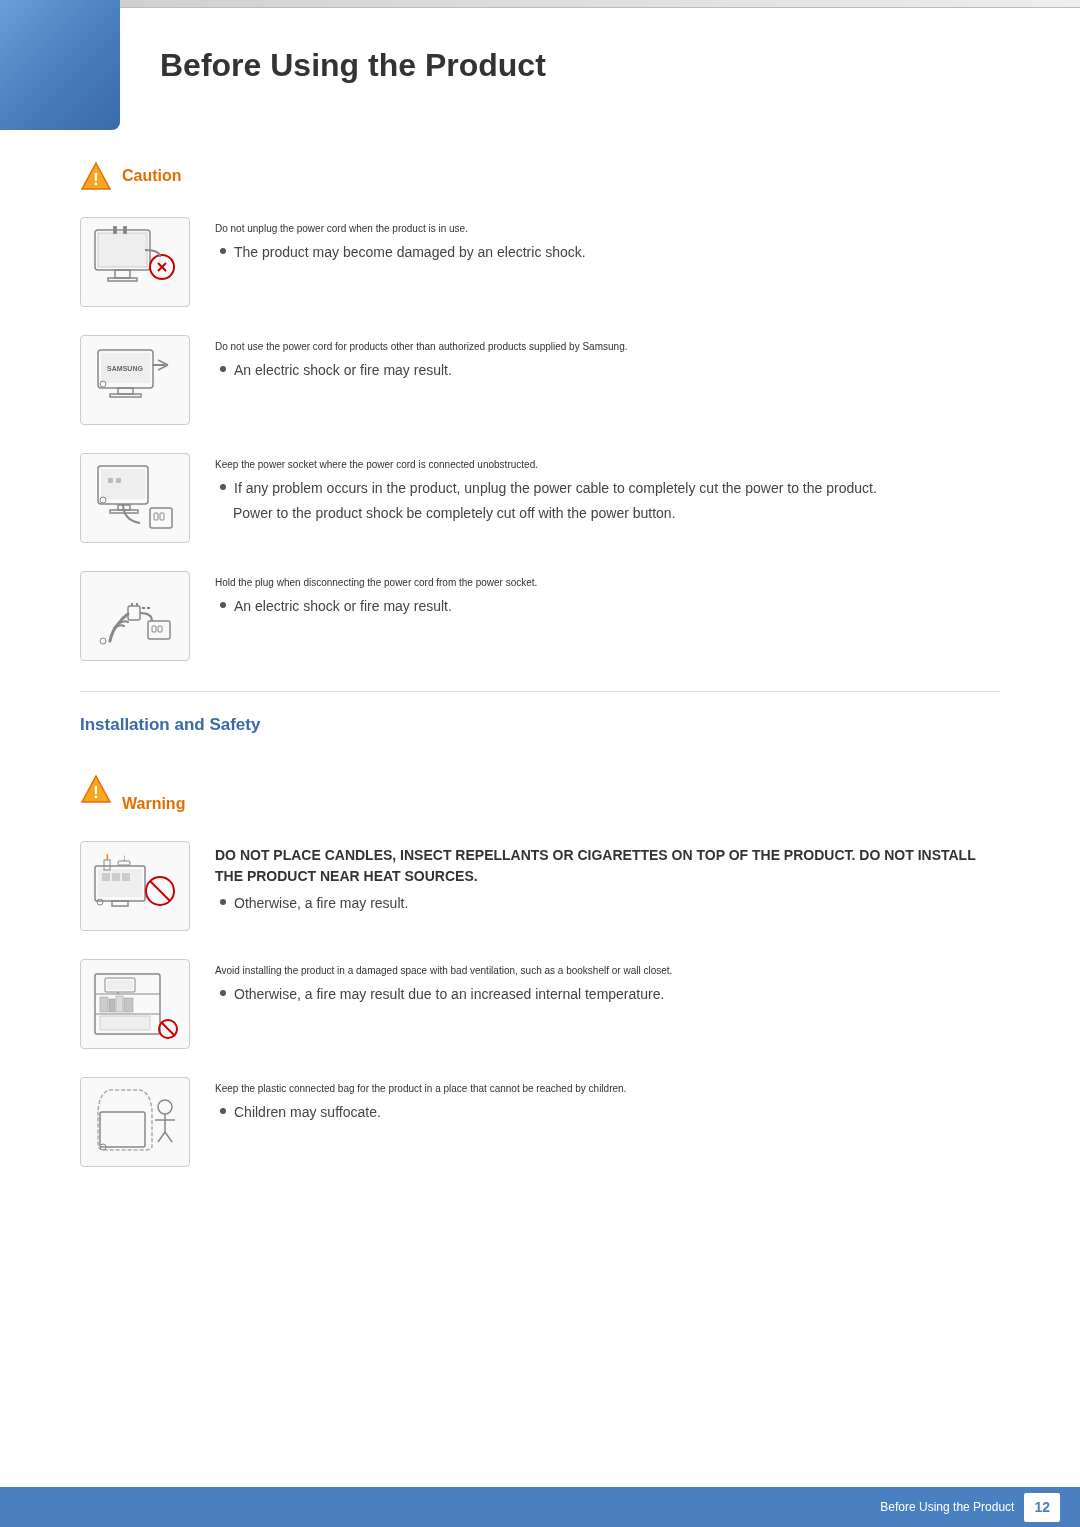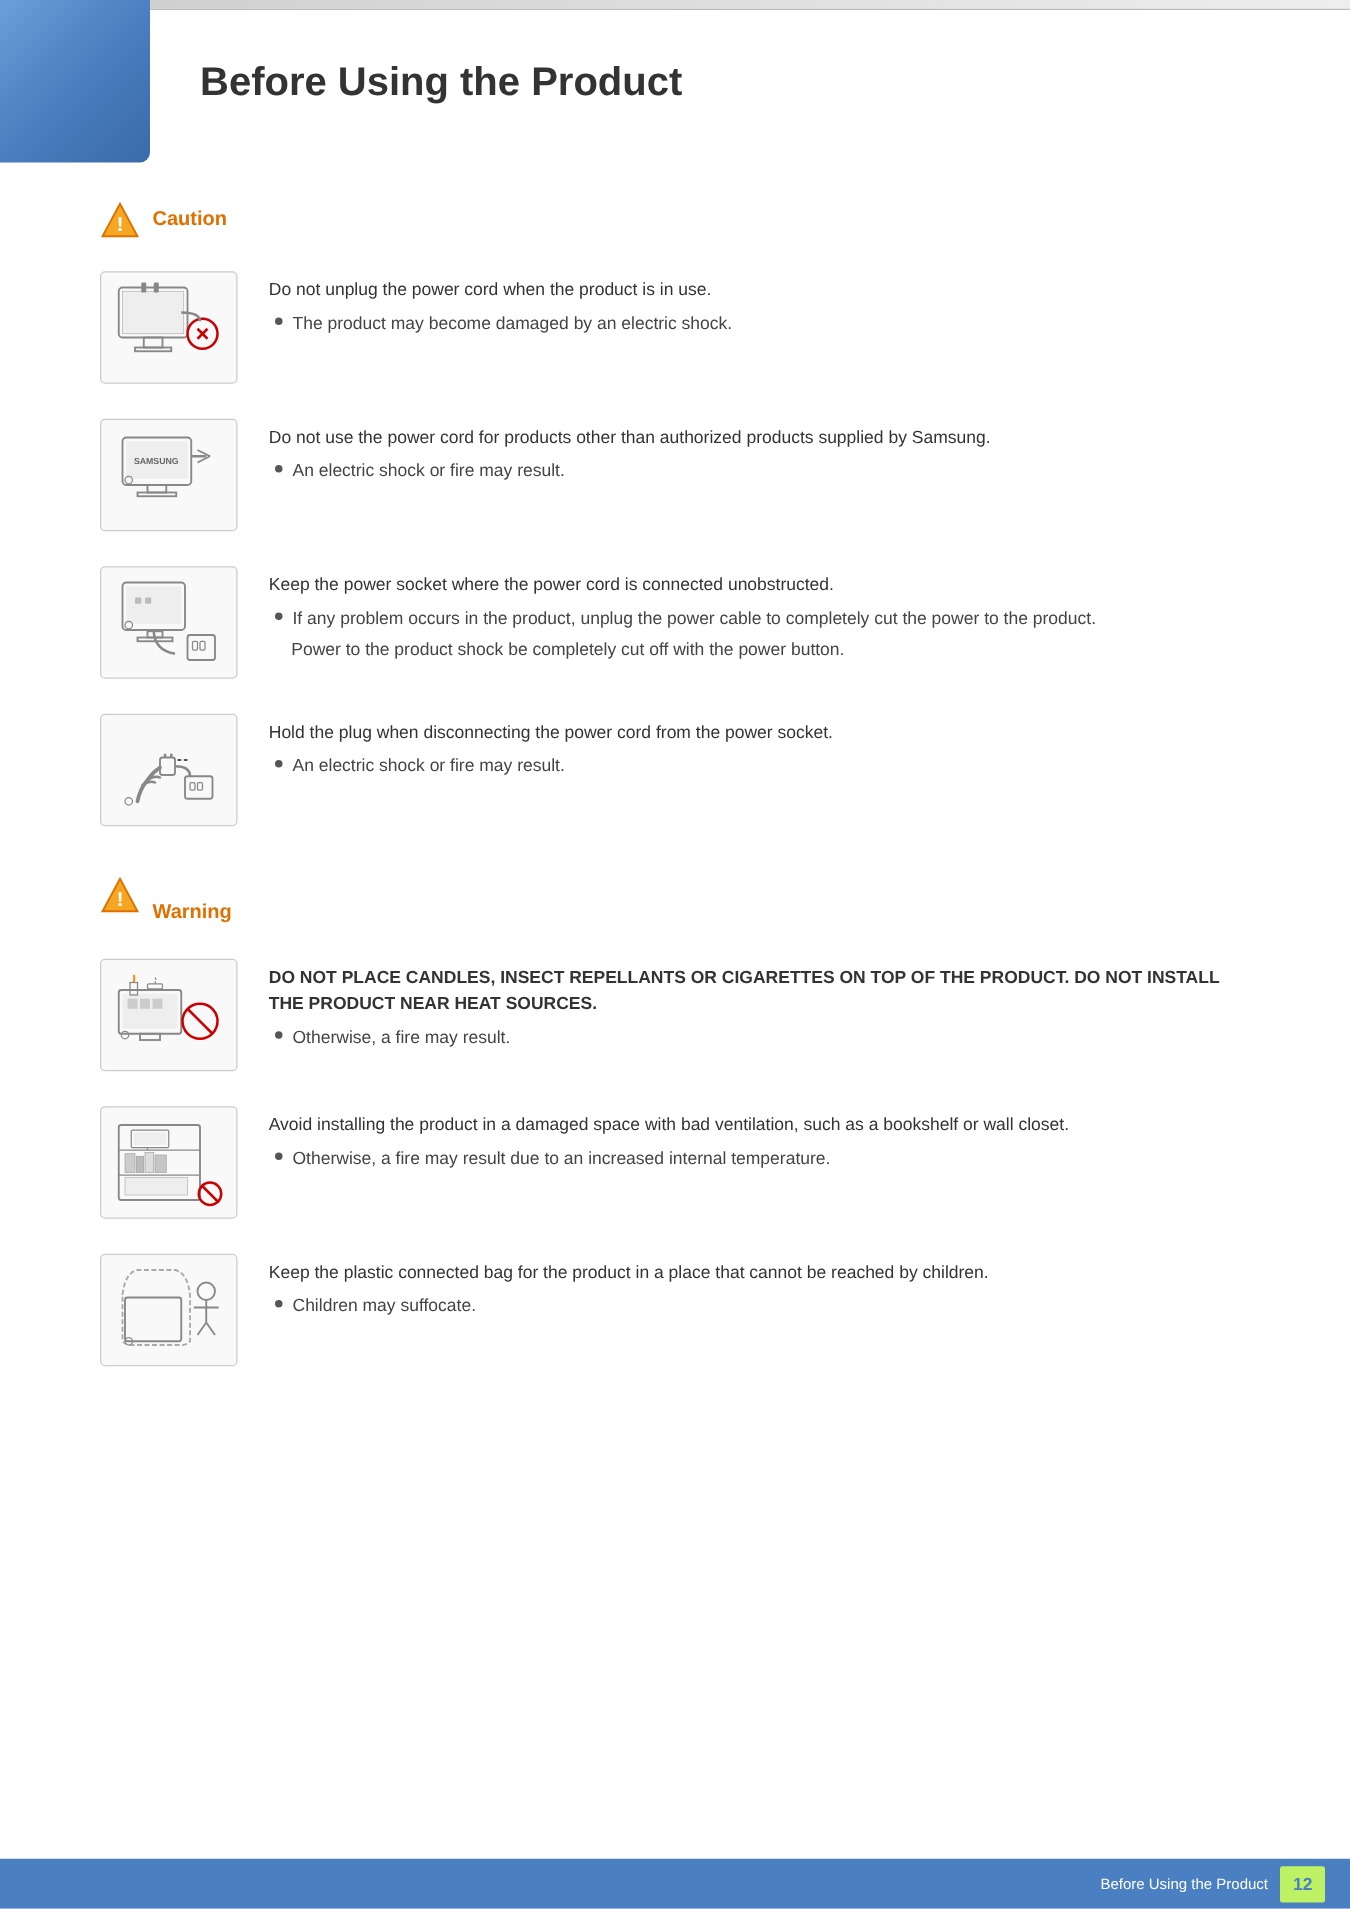--- a/index.html
+++ b/index.html
@@ -137,21 +137,21 @@
     }
 
     .text-block {
       flex: 1;
       padding-top: 4px;
     }
 
     .main-text {
       margin-bottom: 6px;
       color: #333;
-      font-size: 14px;
+      font-size: 10px;
       line-height: 1.5;
     }
 
     .main-text-caps {
       margin-bottom: 6px;
       color: #333;
       font-size: 14px;
       font-weight: bold;
       line-height: 1.5;
       text-transform: uppercase;
@@ -213,21 +213,21 @@
       padding: 0 20px;
     }
 
     .footer-text {
       color: #fff;
       font-size: 12px;
       margin-right: 10px;
     }
 
     .page-number {
-      background: #bef264;
+      background: #ffffff;
       color: #4a7fc1;
       font-weight: bold;
       font-size: 14px;
       padding: 4px 10px;
       border-radius: 2px;
       min-width: 30px;
       text-align: center;
     }
   </style>
 </head>
@@ -364,20 +364,21 @@
     </div>
     <div class="text-block">
       <p class="main-text">Hold the plug when disconnecting the power cord from the power socket.</p>
       <div class="bullet-item">
         <div class="bullet-dot"></div>
         <span class="bullet-text">An electric shock or fire may result.</span>
       </div>
     </div>
   </div>
 
+  <h2 class="section-title">Installation and Safety</h2>
 
   <div class="section-heading">
     <svg class="warning-icon" viewBox="0 0 32 32" fill="none" xmlns="http://www.w3.org/2000/svg">
       <polygon points="16,3 30,29 2,29" fill="#f5a623" stroke="#e07000" stroke-width="1.5"></polygon>
       <text x="16" y="25" text-anchor="middle" font-size="16" font-weight="bold" fill="white">!</text>
     </svg>
     <span class="warning-label">Warning</span>
   </div>
 
   <div class="content-item">

